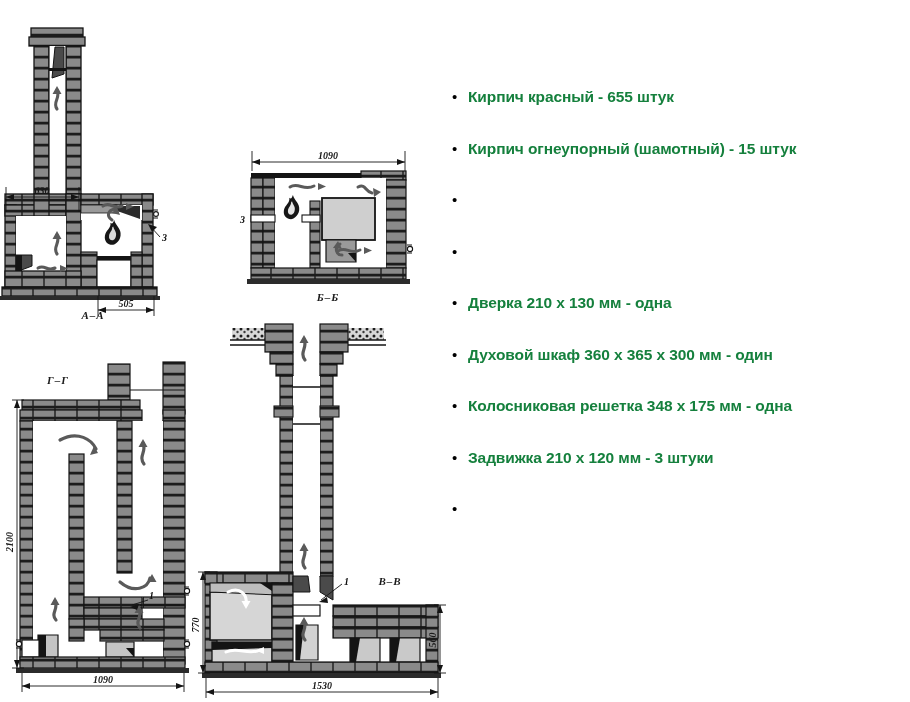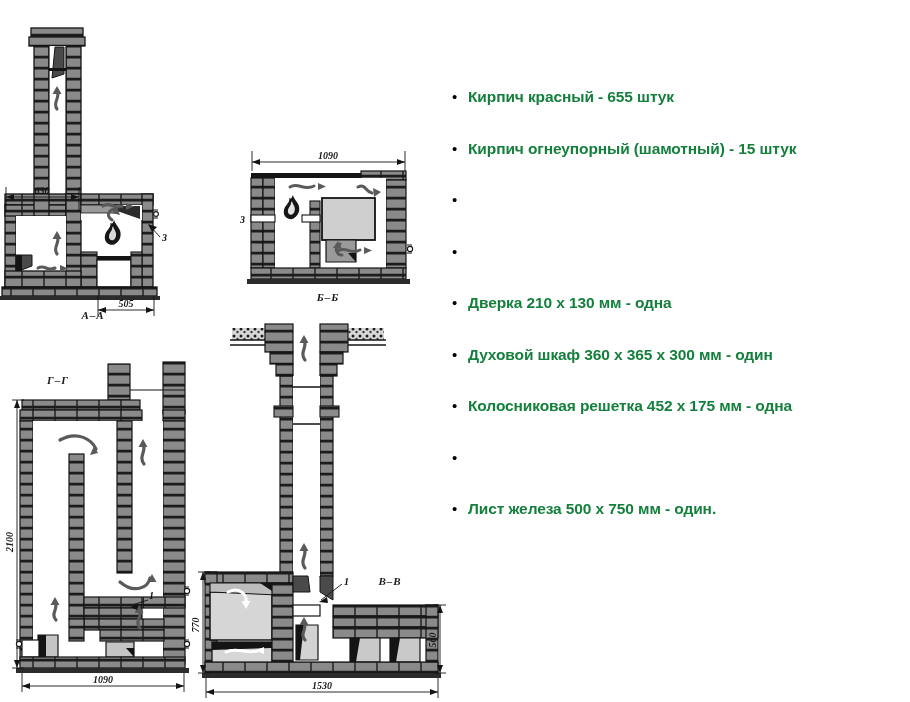--- a/index.html
+++ b/index.html
@@ -493,24 +493,24 @@
     <div class="bom-item">
       <span class="bom-bullet">•</span>
       <span class="bom-text">Дверка 210 x 130 мм - одна</span>
     </div>
     <div class="bom-item">
       <span class="bom-bullet">•</span>
       <span class="bom-text">Духовой шкаф 360 x 365 x 300 мм - один</span>
     </div>
     <div class="bom-item">
       <span class="bom-bullet">•</span>
-      <span class="bom-text">Колосниковая решетка 452 x 175 мм - одна</span>
-    </div>
-    <div class="bom-item">
-      <span class="bom-bullet">•</span>
-    </div>
-    <div class="bom-item">
-      <span class="bom-bullet">•</span>
-      <span class="bom-text">Лист железа 500 x 750 мм - один.</span>
+      <span class="bom-text">Колосниковая решетка 348 x 175 мм - одна</span>
+    </div>
+    <div class="bom-item">
+      <span class="bom-bullet">•</span>
+      <span class="bom-text">Задвижка 210 x 120 мм - 3 штуки</span>
+    </div>
+    <div class="bom-item">
+      <span class="bom-bullet">•</span>
     </div>
   </div>
 
 </div>
 
 </body></html>

